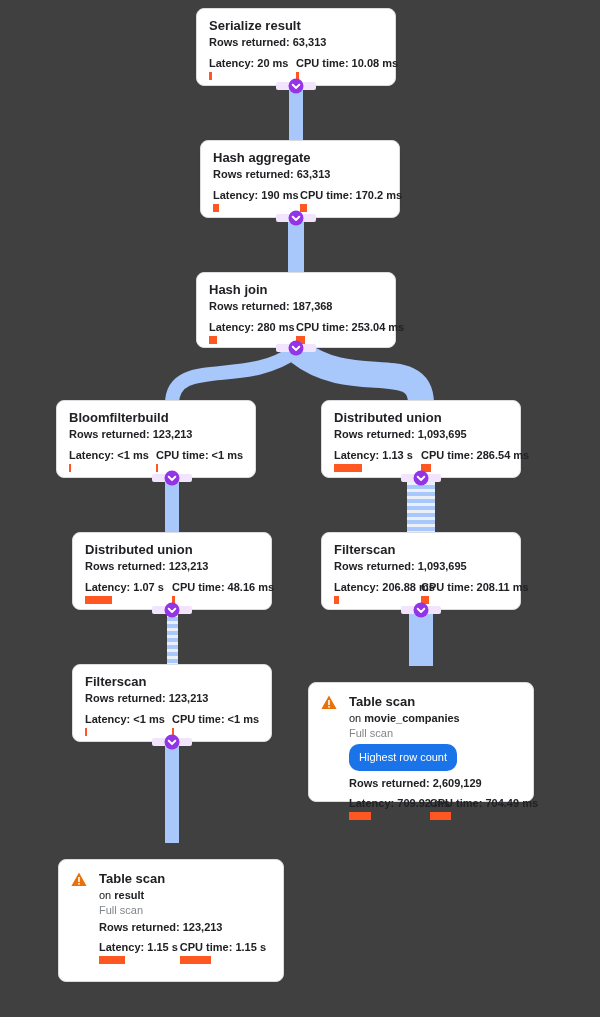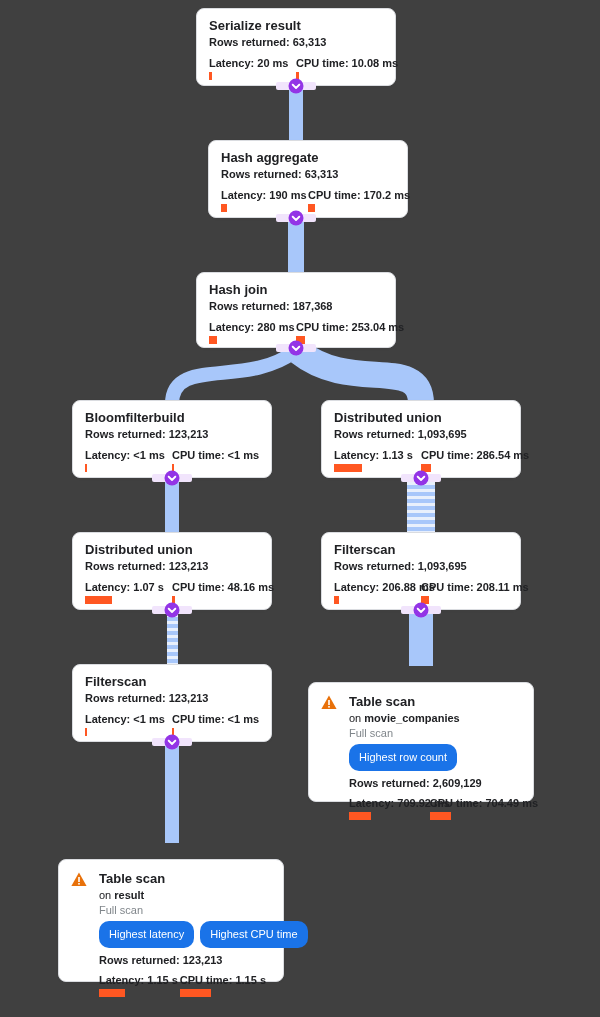--- a/index.html
+++ b/index.html
@@ -24,23 +24,23 @@
         box-shadow:0 1px 2px rgba(60,64,67,.08);}
   .card .title{font-size:13px;font-weight:700;margin-bottom:3px;}
   .card .rows{font-size:11px;font-weight:700;margin-bottom:9px;}
   .metrics{display:flex;}
   .metric{width:50%;}
   .mlabel{font-size:11px;font-weight:700;white-space:nowrap;}
   .bar{height:8px;background:#FF5722;margin-top:3px;width:3px;}
 
   .std{width:200px;height:78px;}
   .n0{left:196px;top:8px;}
-  .n1{left:208px;top:140px;}
+  .n1{left:200px;top:140px;}
   .n2{left:196px;top:272px;height:76px;}
-  .n3{left:72px;top:400px;}
+  .n3{left:56px;top:400px;}
   .n4{left:321px;top:400px;}
   .n5{left:72px;top:532px;}
   .n6{left:321px;top:532px;}
   .n7{left:72px;top:664px;}
 
   
   .scan{width:226px;padding:11px 12px;margin-top:16px;}
   .n8{left:308px;top:666px;height:120px;}
   .n9{left:58px;top:843px;height:123px;}
   .scan .head{display:flex;align-items:flex-start;}
@@ -242,24 +242,20 @@
     <div class="head">
       <svg class="warn-icon" width="16" height="15" viewBox="0 0 16 15">
         <path d="M8 0.5 L15.6 14 H0.4 Z" fill="#E8710A"></path>
         <rect x="7.2" y="5" width="1.6" height="5" fill="#fff"></rect>
         <rect x="7.2" y="11" width="1.6" height="1.6" fill="#fff"></rect>
       </svg>
       <div class="content">
         <div class="title">Table scan</div>
         <div class="online"><span>on</span> <b>result</b></div>
         <div class="fullscan">Full scan</div>
-        <div class="badges">
-          <span class="badge">Highest latency</span>
-          <span class="badge">Highest CPU time</span>
-        </div>
         <div class="rows">Rows returned: 123,213</div>
         <div class="metrics">
           <div class="metric">
               <div class="mlabel">Latency: 1.15 s</div>
               <div class="bar" style="width: 26px;"></div>
             </div>
           <div class="metric">
               <div class="mlabel">CPU time: 1.15 s</div>
               <div class="bar" style="width: 31px;"></div>
             </div>

